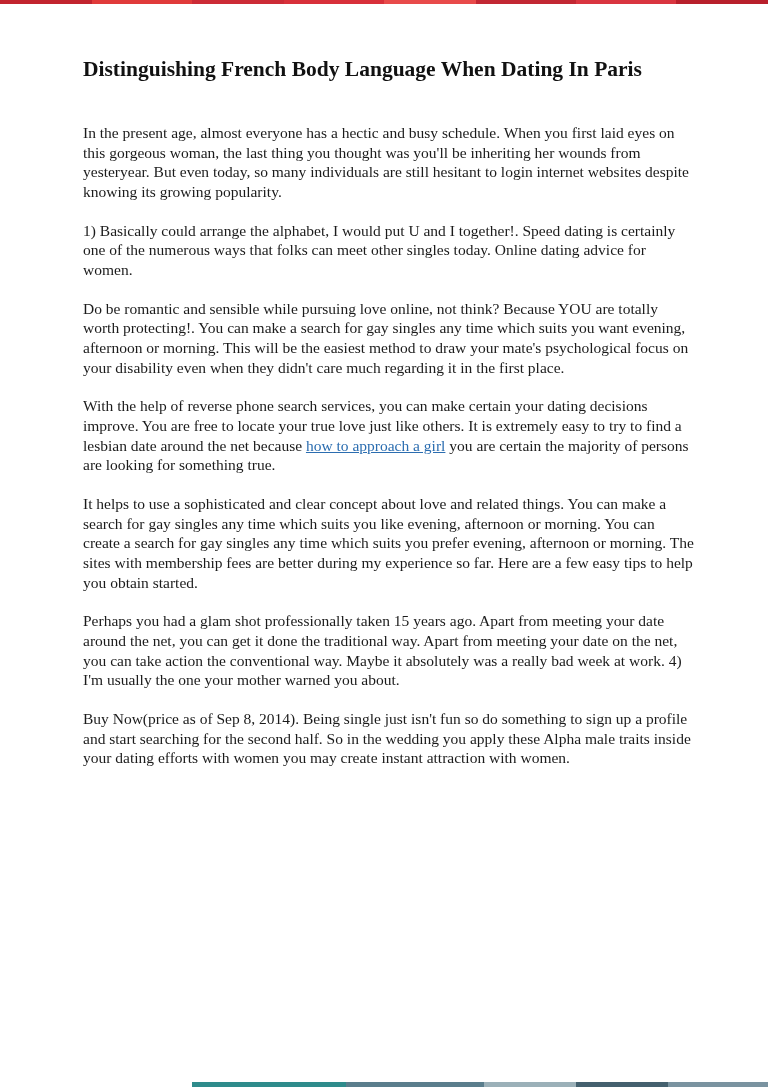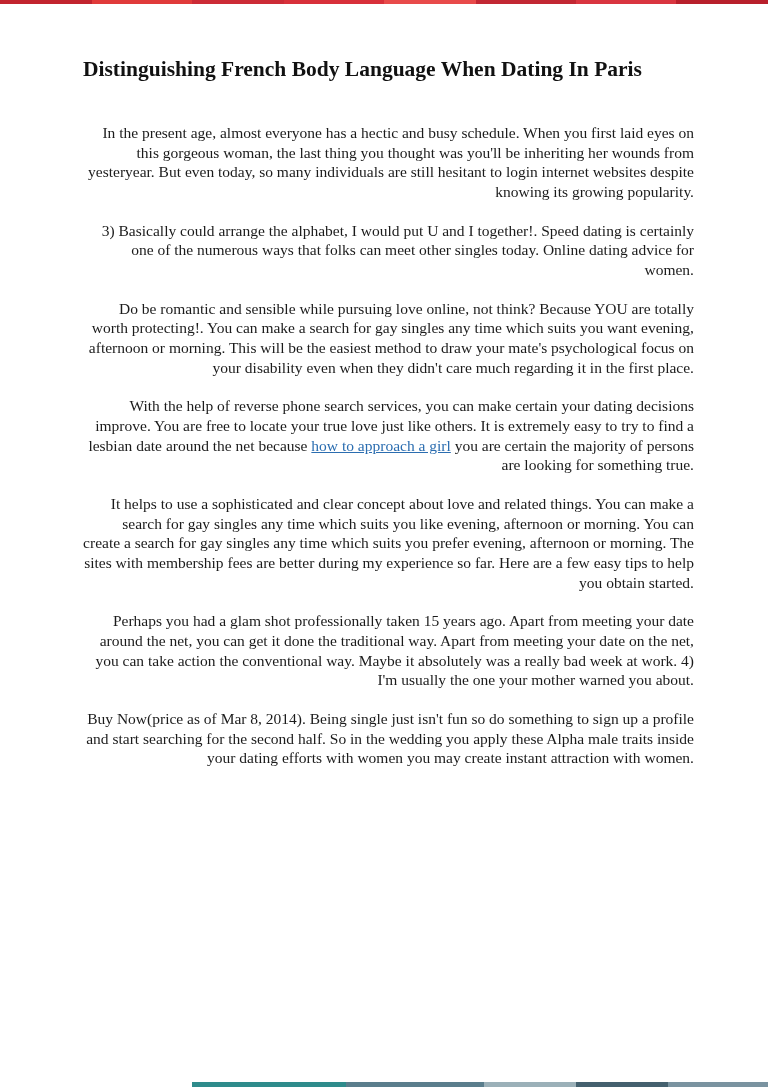--- a/index.html
+++ b/index.html
@@ -35,21 +35,21 @@
     font-size: 21.5px;
     line-height: 1.25;
     font-weight: bold;
     margin: 0 0 40px 0;
     color: #111111;
   }
   p.para {
     font-size: 15.5px;
     line-height: 1.27;
     margin: 0 0 19px 0;
-    text-align: right;
+    text-align: left;
   }
   a.inline-link {
     color: #2b6db0;
     cursor: pointer;
   }
 </style>
 </head>
 <body>
 
 <div class="stripe" id="top-stripe">
@@ -60,28 +60,28 @@
     <div style="background: rgb(232, 74, 74); width: 12%;"></div>
     <div style="background: rgb(194, 39, 51); width: 13%;"></div>
     <div style="background: rgb(217, 53, 64); width: 13%;"></div>
     <div style="background: rgb(184, 31, 43); width: 12%;"></div>
   </div>
 
 <div class="content">
   <h1 class="page-title">Distinguishing French Body Language When Dating In Paris</h1>
 
   <p class="para">In the present age, almost everyone has a hectic and busy schedule. When you first laid eyes on this gorgeous woman, the last thing you thought was you'll be inheriting her wounds from yesteryear. But even today, so many individuals are still hesitant to login internet websites despite knowing its growing popularity.</p>
-  <p class="para">3) Basically could arrange the alphabet, I would put U and I together!. Speed dating is certainly one of the numerous ways that folks can meet other singles today. Online dating advice for women.</p>
+  <p class="para">1) Basically could arrange the alphabet, I would put U and I together!. Speed dating is certainly one of the numerous ways that folks can meet other singles today. Online dating advice for women.</p>
   <p class="para">Do be romantic and sensible while pursuing love online, not think? Because YOU are totally worth protecting!. You can make a search for gay singles any time which suits you want evening, afternoon or morning. This will be the easiest method to draw your mate's psychological focus on your disability even when they didn't care much regarding it in the first place.</p>
 
   <p class="para"><span>With the help of reverse phone search services, you can make certain your dating decisions improve. You are free to locate your true love just like others. It is extremely easy to try to find a lesbian date around the net because </span><a class="inline-link" href="#">how to approach a girl</a><span> you are certain the majority of persons are looking for something true.</span></p>
 
   <p class="para">It helps to use a sophisticated and clear concept about love and related things. You can make a search for gay singles any time which suits you like evening, afternoon or morning. You can create a search for gay singles any time which suits you prefer evening, afternoon or morning. The sites with membership fees are better during my experience so far. Here are a few easy tips to help you obtain started.</p>
   <p class="para">Perhaps you had a glam shot professionally taken 15 years ago. Apart from meeting your date around the net, you can get it done the traditional way. Apart from meeting your date on the net, you can take action the conventional way. Maybe it absolutely was a really bad week at work. 4) I'm usually the one your mother warned you about.</p>
-  <p class="para">Buy Now(price as of Mar 8, 2014). Being single just isn't fun so do something to sign up a profile and start searching for the second half. So in the wedding you apply these Alpha male traits inside your dating efforts with women you may create instant attraction with women.</p>
+  <p class="para">Buy Now(price as of Sep 8, 2014). Being single just isn't fun so do something to sign up a profile and start searching for the second half. So in the wedding you apply these Alpha male traits inside your dating efforts with women you may create instant attraction with women.</p>
 </div>
 
 <div class="stripe" id="bottom-stripe">
     <div style="background: rgb(255, 255, 255); width: 25%;"></div>
     <div style="background: rgb(46, 139, 139); width: 20%;"></div>
     <div style="background: rgb(90, 125, 140); width: 18%;"></div>
     <div style="background: rgb(155, 176, 184); width: 12%;"></div>
     <div style="background: rgb(68, 96, 110); width: 12%;"></div>
     <div style="background: rgb(122, 147, 160); width: 13%;"></div>
   </div>

